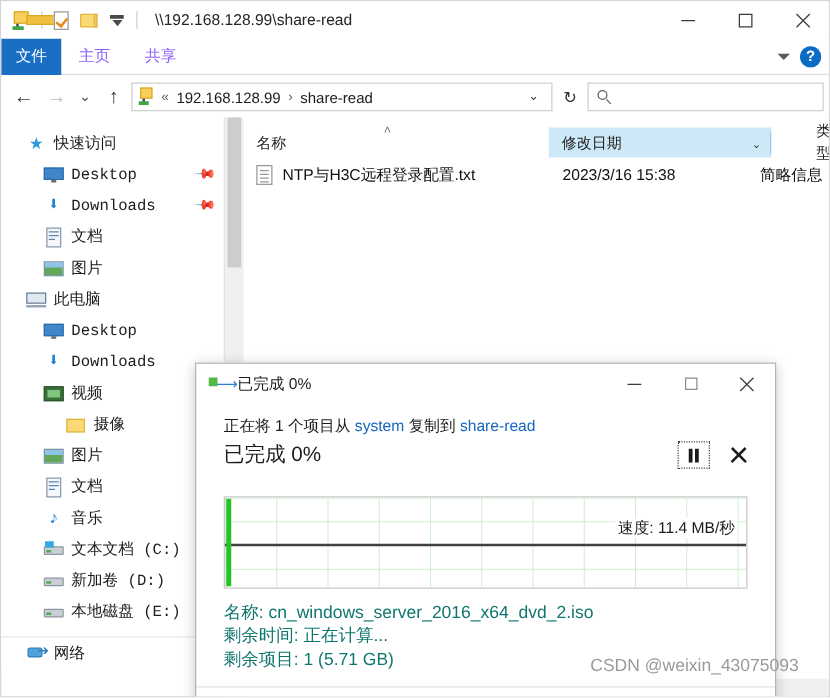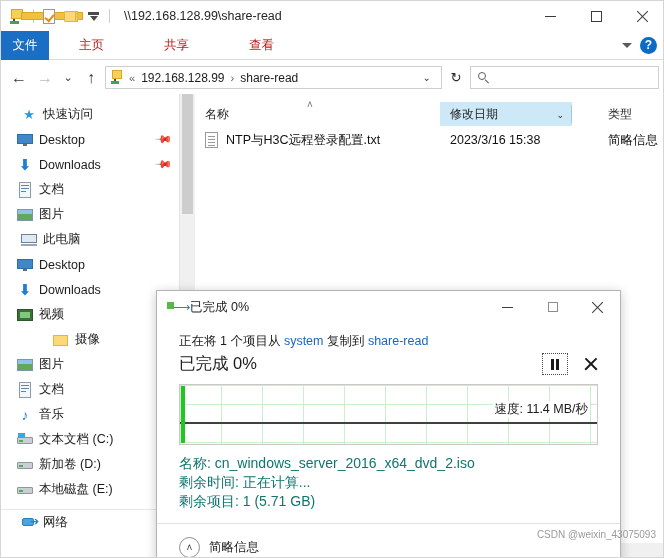--- a/index.html
+++ b/index.html
@@ -95,21 +95,21 @@
     background: #ffffff; display: flex; align-items: stretch;
     border-bottom: 1px solid #dcdcdc;
   }
   .tab-file {
     background: #1a6fc4; color: #ffffff; font-size: 12.5px;
     display: flex; align-items: center; justify-content: center;
     width: 48px; height: 29px;
   }
   .tab {
     display: flex; align-items: center; justify-content: center;
-    padding: 0 30px; font-size: 12.5px; color: #b91c1c; height: 29px;
+    padding: 0 14px; font-size: 12.5px; color: #8b5cf6; height: 29px;
   }
   .ribbon-right { margin-left: auto; display: flex; align-items: center; gap: 8px; padding-right: 8px;}
   .chev-dn {
     width: 0; height: 0; border-left: 5px solid transparent; border-right: 5px solid transparent;
     border-top: 5px solid #5a5a5a;
   }
   .help-btn {
     width: 17px; height: 17px; border-radius: 50%; background: #0a6cc4;
     color: #fff; font-size: 12px; font-weight: bold;
     display: flex; align-items: center; justify-content: center;
@@ -166,21 +166,21 @@
     position: absolute; left: 0; top: 0; width: 178px; height: 440px;
     background: #ffffff; overflow: hidden;
   }
   .tree { padding-top: 8px; }
   .trow {
     height: 25px; display: flex; align-items: center; gap: 6px;
     font-size: 12.5px; color: #1b1b1b; white-space: nowrap; position: relative;
   }
   .trow .pin { margin-left: auto; margin-right: 8px; color: #8d8d8d; font-size: 11px; transform: rotate(45deg); }
   .lvl0 { padding-left: 20px; }
-  .lvl1 { padding-left: 16px; }
+  .lvl1 { padding-left: 34px; font-family: Liberation Mono, monospace; }
   .lvl2 { padding-left: 52px; }
 
   .ti { width: 16px; height: 16px; position: relative; flex: none; }
   .ti-star { color: #2b9ad6; font-size: 13px; line-height: 16px; text-align:center;}
   .ti-monitor .scr { position:absolute; left:0; top:2px; width:16px; height:10px; background:#3f87c9; border:1px solid #2f6fa8;}
   .ti-monitor .st { position:absolute; left:6px; top:12px; width:4px; height:2px; background:#6b6b6b;}
   .ti-dl { color: #1e7fd4; font-size: 15px; line-height: 16px; text-align: center; font-weight: bold;}
   .ti-doc .p { position:absolute; left:2px; top:0px; width:12px; height:16px; background:#f4f7fa; border:1px solid #8a9bab;}
   .ti-doc .l1 { position:absolute; left:4px; top:3px; width:8px; height:1px; background:#5c87b5;}
   .ti-doc .l2 { position:absolute; left:4px; top:6px; width:8px; height:1px; background:#5c87b5;}
@@ -216,21 +216,21 @@
     display: flex; align-items: center; justify-content: center; font-size: 9px; color: #4b4b4b;
   }
 
   
   .filepane { position: absolute; left: 194px; top: 0; width: 470px; height: 465px; background: #fff;}
   .colhdr {
     position: absolute; left: 0; top: 8px; width: 470px; height: 24px;
     display: flex; align-items: center; font-size: 12px; color: #1f1f1f;
   }
   .col-name { width: 245px; padding-left: 10px; position: relative;}
-  .col-date { width: 132px; background: #cde8f7; height: 24px; display:flex; align-items:center; padding-left: 10px; position: relative;}
+  .col-date { width: 178px; background: #cde8f7; height: 24px; display:flex; align-items:center; padding-left: 10px; position: relative;}
   .col-date .sep { position:absolute; right: 0; top: 3px; width: 1px; height: 18px; background:#9ec9e2;}
   .col-date .dc { position: absolute; right: 8px; top: 8px; font-size: 9px; color:#2b2b2b;}
   .col-type { flex:1; padding-left: 36px;}
   .sortcaret {
     position: absolute; left: 112px; top: -7px; font-size: 10px; color: #6f6f6f;
   }
   .filerow {
     position: absolute; left: 0; top: 34px; width: 470px; height: 24px;
     display: flex; align-items: center; font-size: 12.5px; color: #111;
   }
@@ -282,21 +282,21 @@
     display:flex; align-items:center; justify-content:center; gap:2px;
   }
   .pausebtn .b { width: 3px; height: 11px; background: #1b1b1b;}
   .cancelx { position: relative; width: 14px; height: 14px; }
   .cancelx:before, .cancelx:after {
     content:''; position:absolute; left:-1px; top:6px; width:16px; height:2.4px; background:#1b1b1b;
   }
   .cancelx:before { transform: rotate(45deg);} .cancelx:after { transform: rotate(-45deg);}
 
   .graph {
-    margin-top: 9px; height: 61px; border: 1px solid #c8c8c8; background: #ffffff;
+    margin-top: 22px; height: 74px; border: 1px solid #c8c8c8; background: #ffffff;
     position: relative; overflow: hidden;
   }
   .grid {
     position: absolute; inset: 0;
     background-image:
       linear-gradient(to right, #cdeecd 1px, transparent 1px),
       linear-gradient(to bottom, #cdeecd 1px, transparent 1px);
     background-size: 41px 19px;
   }
   .axisline { position: absolute; left: 0; right: 0; top: 37px; height: 1.5px; background: #404040;}
@@ -310,21 +310,21 @@
   .dlg-divider { margin-top: 12px; height: 1px; background: #e2e2e2; margin-left: -22px; margin-right: -22px;}
   .moreinfo { display:flex; align-items:center; gap: 9px; padding: 13px 0 0 0;}
   .circ-up {
     width: 21px; height: 21px; border-radius: 50%; border: 1px solid #8d8d8d;
     display:flex; align-items:center; justify-content:center; font-size: 10px; color: #3a3a3a;
   }
   .moreinfo-text { font-size: 12.5px; color: #1b1b1b;}
 
   
   .watermark {
-    position: absolute; right: 7px; bottom: 17px; font-size: 10px; color: #9a9a9a;
+    position: absolute; right: 24px; bottom: 17px; font-size: 14px; color: #9a9a9a;
     background: rgba(255,255,255,0.0); z-index: 50; white-space: nowrap;
   }
 </style>
 </head>
 <body>
 
 <div id="app">
 
   <div class="titlebar">
     <div class="qat">
@@ -360,21 +360,20 @@
       <div class="winbtn close">
           <span class="gclose"></span>
         </div>
     </div>
   </div>
 
   <div class="ribbon">
     <div class="tab-file">文件</div>
     <div class="tab">主页</div>
     <div class="tab">共享</div>
-    <div class="tab">查看</div>
     <div class="ribbon-right">
       <span class="chev-dn"></span>
       <span class="help-btn">?</span>
     </div>
   </div>
 
   <div class="navrow">
     <div class="navbtn">←</div>
     <div class="navbtn disabled">→</div>
     <div class="navbtn small">⌄</div>

